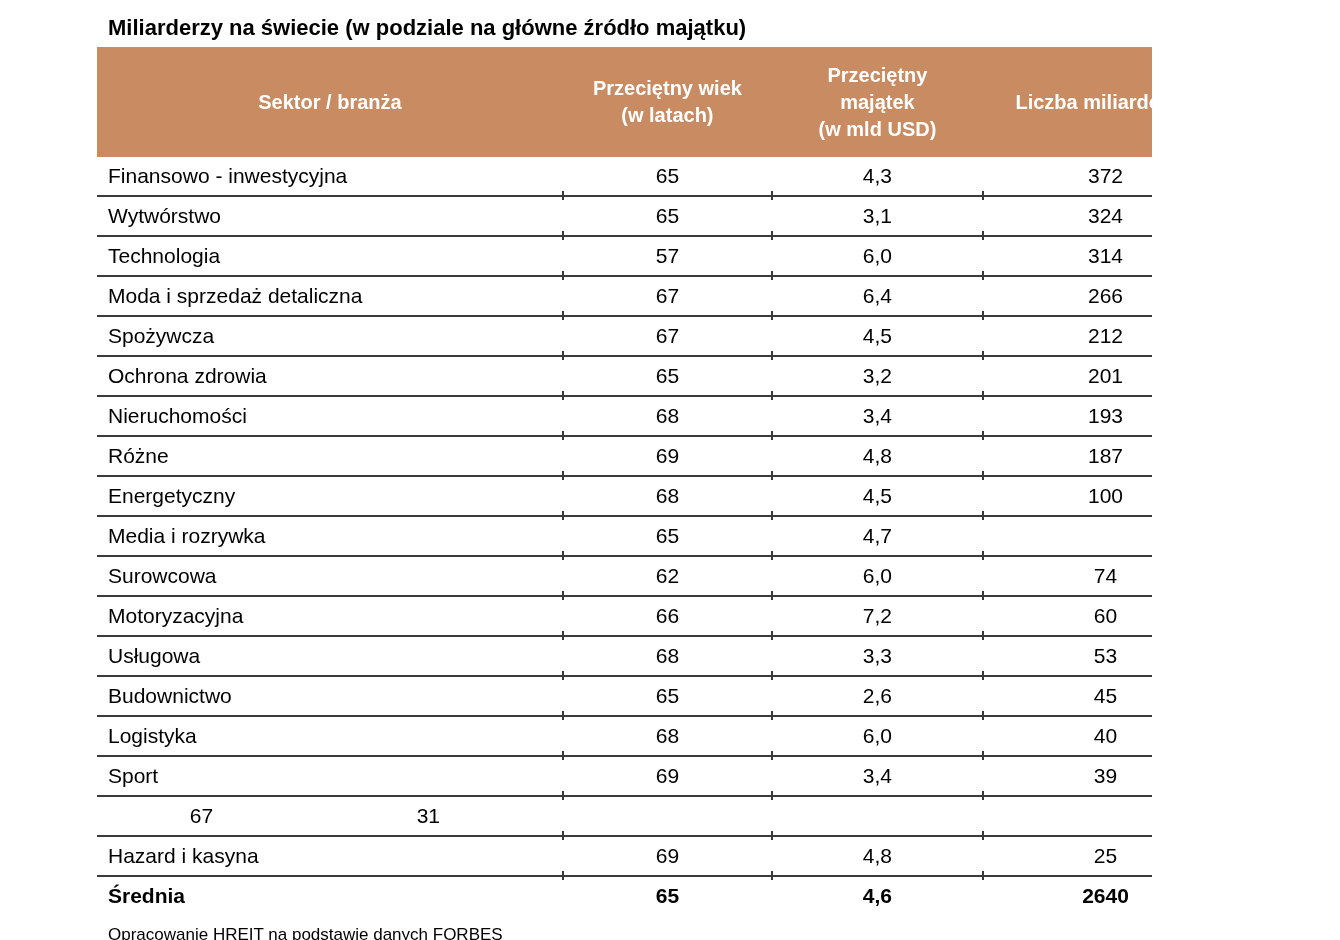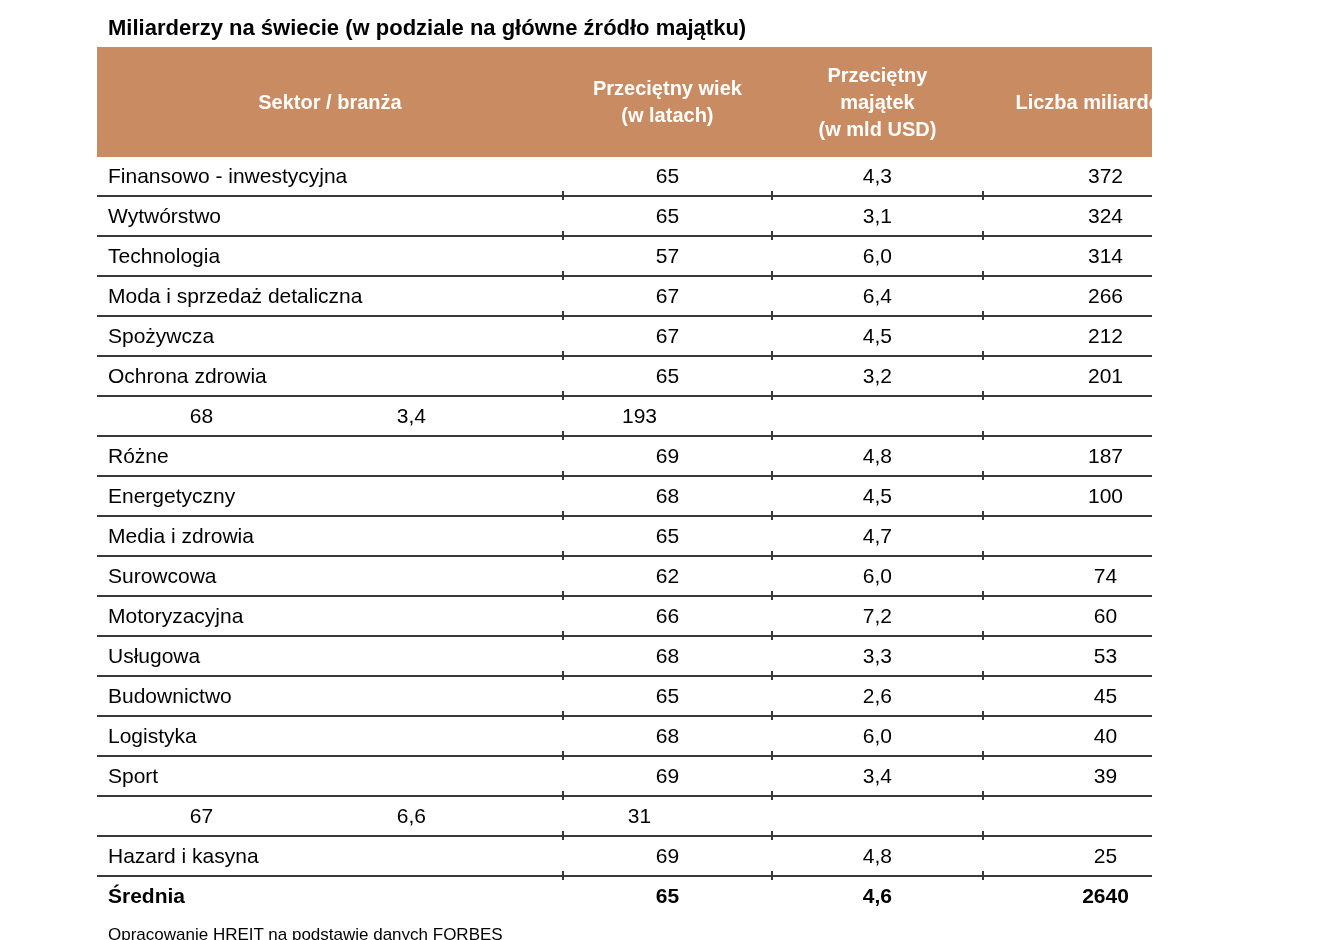--- a/index.html
+++ b/index.html
@@ -151,20 +151,21 @@
           <div class="row">
             <div class="cell c1">Ochrona zdrowia</div>
             <div class="cell c2">65</div>
             <div class="cell c3">3,2</div>
             <div class="cell c4">201</div>
             <i class="tick" style="left: calc(41.2% - 1px);"></i>
             <i class="tick" style="left: calc(59.67% - 1px);"></i>
             <i class="tick" style="left: calc(78.34% - 1px);"></i>
           </div>
           <div class="row">
+            <div class="cell c1">Nieruchomości</div>
             <div class="cell c2">68</div>
             <div class="cell c3">3,4</div>
             <div class="cell c4">193</div>
             <i class="tick" style="left: calc(41.2% - 1px);"></i>
             <i class="tick" style="left: calc(59.67% - 1px);"></i>
             <i class="tick" style="left: calc(78.34% - 1px);"></i>
           </div>
           <div class="row">
             <div class="cell c1">Różne</div>
             <div class="cell c2">69</div>
@@ -177,21 +178,21 @@
           <div class="row">
             <div class="cell c1">Energetyczny</div>
             <div class="cell c2">68</div>
             <div class="cell c3">4,5</div>
             <div class="cell c4">100</div>
             <i class="tick" style="left: calc(41.2% - 1px);"></i>
             <i class="tick" style="left: calc(59.67% - 1px);"></i>
             <i class="tick" style="left: calc(78.34% - 1px);"></i>
           </div>
           <div class="row">
-            <div class="cell c1">Media i zdrowia</div>
+            <div class="cell c1">Media i rozrywka</div>
             <div class="cell c2">65</div>
             <div class="cell c3">4,7</div>
             <i class="tick" style="left: calc(41.2% - 1px);"></i>
             <i class="tick" style="left: calc(59.67% - 1px);"></i>
             <i class="tick" style="left: calc(78.34% - 1px);"></i>
           </div>
           <div class="row">
             <div class="cell c1">Surowcowa</div>
             <div class="cell c2">62</div>
             <div class="cell c3">6,0</div>
@@ -240,21 +241,20 @@
             <div class="cell c1">Sport</div>
             <div class="cell c2">69</div>
             <div class="cell c3">3,4</div>
             <div class="cell c4">39</div>
             <i class="tick" style="left: calc(41.2% - 1px);"></i>
             <i class="tick" style="left: calc(59.67% - 1px);"></i>
             <i class="tick" style="left: calc(78.34% - 1px);"></i>
           </div>
           <div class="row">
             <div class="cell c2">67</div>
-            <div class="cell c3">6,6</div>
             <div class="cell c4">31</div>
             <i class="tick" style="left: calc(41.2% - 1px);"></i>
             <i class="tick" style="left: calc(59.67% - 1px);"></i>
             <i class="tick" style="left: calc(78.34% - 1px);"></i>
           </div>
           <div class="row">
             <div class="cell c1">Hazard i kasyna</div>
             <div class="cell c2">69</div>
             <div class="cell c3">4,8</div>
             <div class="cell c4">25</div>

